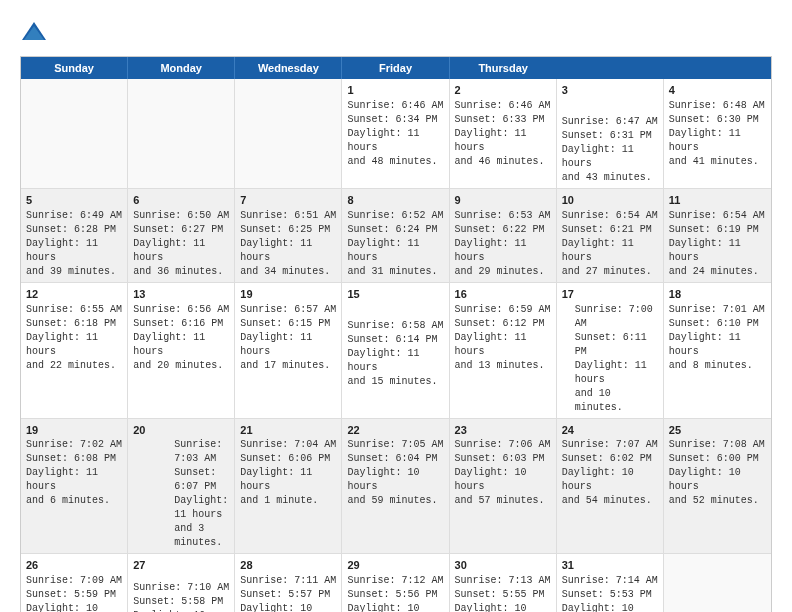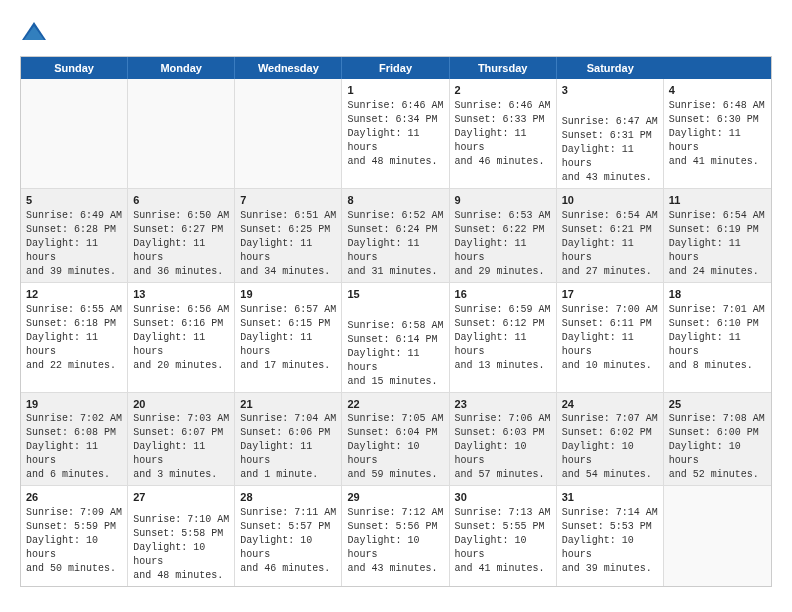--- a/index.html
+++ b/index.html
@@ -142,21 +142,20 @@
     </div>
   </div>
 
   <div class="calendar">
     <div class="cal-header" id="cal-header">
         <div class="cal-header-cell">Sunday</div>
         <div class="cal-header-cell">Monday</div>
         <div class="cal-header-cell">Wednesday</div>
         <div class="cal-header-cell">Friday</div>
         <div class="cal-header-cell">Thursday</div>
-        <div class="cal-header-cell">Saturday</div>
       </div>
     <div class="cal-body" id="cal-body">
         <div class="cal-row">
           <div class="cal-cell empty"></div>
           <div class="cal-cell empty"></div>
           <div class="cal-cell empty"></div>
           <div class="cal-cell">
             <span class="day-num">1</span>
             <div class="cell-info" style="white-space: pre-line;">Sunrise: 6:46 AM
 Sunset: 6:34 PM
@@ -267,21 +266,21 @@
           </div>
           <div class="cal-cell">
             <span class="day-num">16</span>
             <div class="cell-info" style="white-space: pre-line;">Sunrise: 6:59 AM
 Sunset: 6:12 PM
 Daylight: 11 hours
 and 13 minutes.</div>
           </div>
           <div class="cal-cell">
             <span class="day-num">17</span>
-            <div class="cell-info" style="white-space: pre-line;">Sunrise: 7:00 AM
+            <div class="cell-info" style="white-space: pre-line; margin-left: 13px;">Sunrise: 7:00 AM
 Sunset: 6:11 PM
 Daylight: 11 hours
 and 10 minutes.</div>
           </div>
           <div class="cal-cell">
             <span class="day-num">18</span>
             <div class="cell-info" style="white-space: pre-line;">Sunrise: 7:01 AM
 Sunset: 6:10 PM
 Daylight: 11 hours
 and 8 minutes.</div>
@@ -290,21 +289,21 @@
         <div class="cal-row">
           <div class="cal-cell shaded">
             <span class="day-num">19</span>
             <div class="cell-info" style="white-space: pre-line;">Sunrise: 7:02 AM
 Sunset: 6:08 PM
 Daylight: 11 hours
 and 6 minutes.</div>
           </div>
           <div class="cal-cell shaded">
             <span class="day-num">20</span>
-            <div class="cell-info" style="white-space: pre-line;">Sunrise: 7:03 AM
+            <div class="cell-info" style="white-space: pre-line; margin-left: 41px;">Sunrise: 7:03 AM
 Sunset: 6:07 PM
 Daylight: 11 hours
 and 3 minutes.</div>
           </div>
           <div class="cal-cell shaded">
             <span class="day-num">21</span>
             <div class="cell-info" style="white-space: pre-line;">Sunrise: 7:04 AM
 Sunset: 6:06 PM
 Daylight: 11 hours
 and 1 minute.</div>

